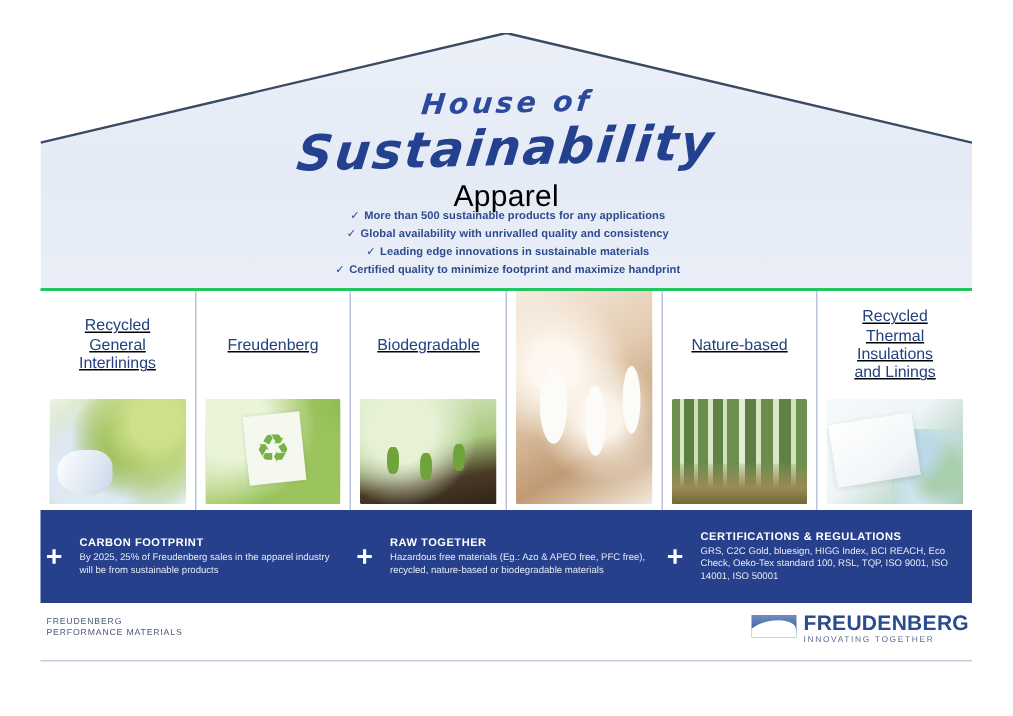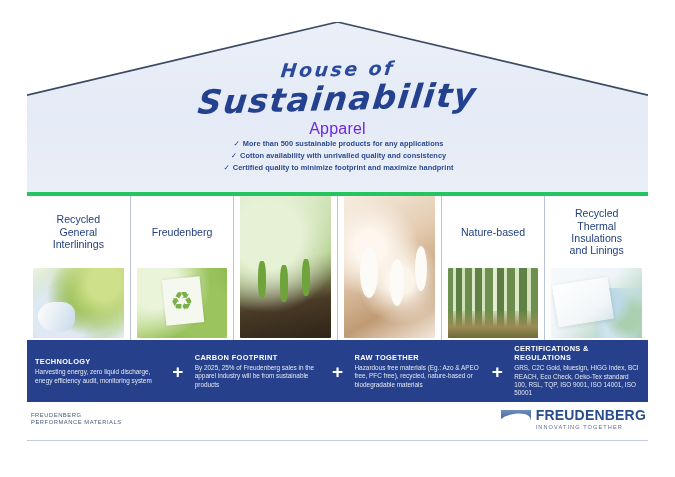--- a/index.html
+++ b/index.html
@@ -38,37 +38,37 @@
   .t-sus{
     display:block;margin-top:-1px;
     font-family:"DejaVu Sans",sans-serif;
     font-weight:bold;font-style:italic;
     font-size:33px;letter-spacing:1.5px;
     color:#24418f;
     transform:skewX(-8deg) rotate(-1.6deg);
   }
   .t-apparel{
     display:block;margin-top:2px;
-    font-size:16px;color:#6d28d9;font-weight:normal;
+    font-size:20px;color:#000000;font-weight:normal;
     letter-spacing:.2px;
   }
   .bullets{
     position:absolute;left:2px;right:0;top:116px;
     text-align:center;
   }
   .bullet{
     font-size:7.4px;color:#2c4a8f;font-weight:bold;
     line-height:12px;letter-spacing:.05px;white-space:nowrap;
   }
   .bullet .chk{font-weight:bold;margin-right:3px;color:#2c4a8f;}
 
   
   .body-box{
     position:absolute;left:27px;top:192px;width:621px;height:148px;
-    background:#ffffff;border-top:4px solid #22c55e;
+    background:#ffffff;border-top:2px solid #22c55e;text-decoration:underline;
   }
   .cols{display:flex;height:100%;}
   .col{
     flex:1 1 0;position:relative;
     border-right:1px solid #b9c4da;
     display:flex;flex-direction:column;
   }
   .col:last-child{border-right:none;}
   .col-title{
     height:72px;display:flex;align-items:center;justify-content:center;
@@ -178,21 +178,24 @@
       <span class="t-house">House of</span>
       <span class="t-sus">Sustainability</span>
       <span class="t-apparel">Apparel</span>
     </div>
 
     <div class="bullets">
       <div class="bullet">
         <span class="chk">✓</span><span>More than 500 sustainable products for any applications</span>
       </div>
       <div class="bullet">
-        <span class="chk">✓</span><span>Cotton availability with unrivalled quality and consistency</span>
+        <span class="chk">✓</span><span>Global availability with unrivalled quality and consistency</span>
+      </div>
+      <div class="bullet">
+        <span class="chk">✓</span><span>Leading edge innovations in sustainable materials</span>
       </div>
       <div class="bullet">
         <span class="chk">✓</span><span>Certified quality to minimize footprint and maximize handprint</span>
       </div>
     </div>
   </div>
 
   <div class="body-box">
     <div class="cols">
 
@@ -205,20 +208,21 @@
 
       <div class="col">
         <div class="col-title">Freudenberg</div>
         <div class="col-photo">
             <div class="ph ph-recycle"></div>
           </div>
       </div>
 
 
       <div class="col">
+        <div class="col-title">Biodegradable</div>
         <div class="col-photo">
             <div class="ph ph-seed"></div>
           </div>
       </div>
 
       <div class="col">
         <div class="col-photo">
             <div class="ph ph-cotton"></div>
           </div>
       </div>
@@ -234,24 +238,20 @@
         <div class="col-title">Recycled<br>Thermal<br>Insulations<br>and Linings</div>
         <div class="col-photo">
             <div class="ph ph-insul"></div>
           </div>
       </div>
 
     </div>
   </div>
 
   <div class="band">
-    <div class="pill">
-      <div class="pill-title">TECHNOLOGY</div>
-      <div class="pill-text">Harvesting energy, zero liquid discharge, enegy efficiency audit, monitoring system</div>
-    </div>
     <div class="plus">+</div>
 
     <div class="pill">
       <div class="pill-title">CARBON FOOTPRINT</div>
       <div class="pill-text">By 2025, 25% of Freudenberg sales in the apparel industry will be from sustainable products</div>
     </div>
     <div class="plus">+</div>
 
     <div class="pill">
       <div class="pill-title">RAW TOGETHER</div>

